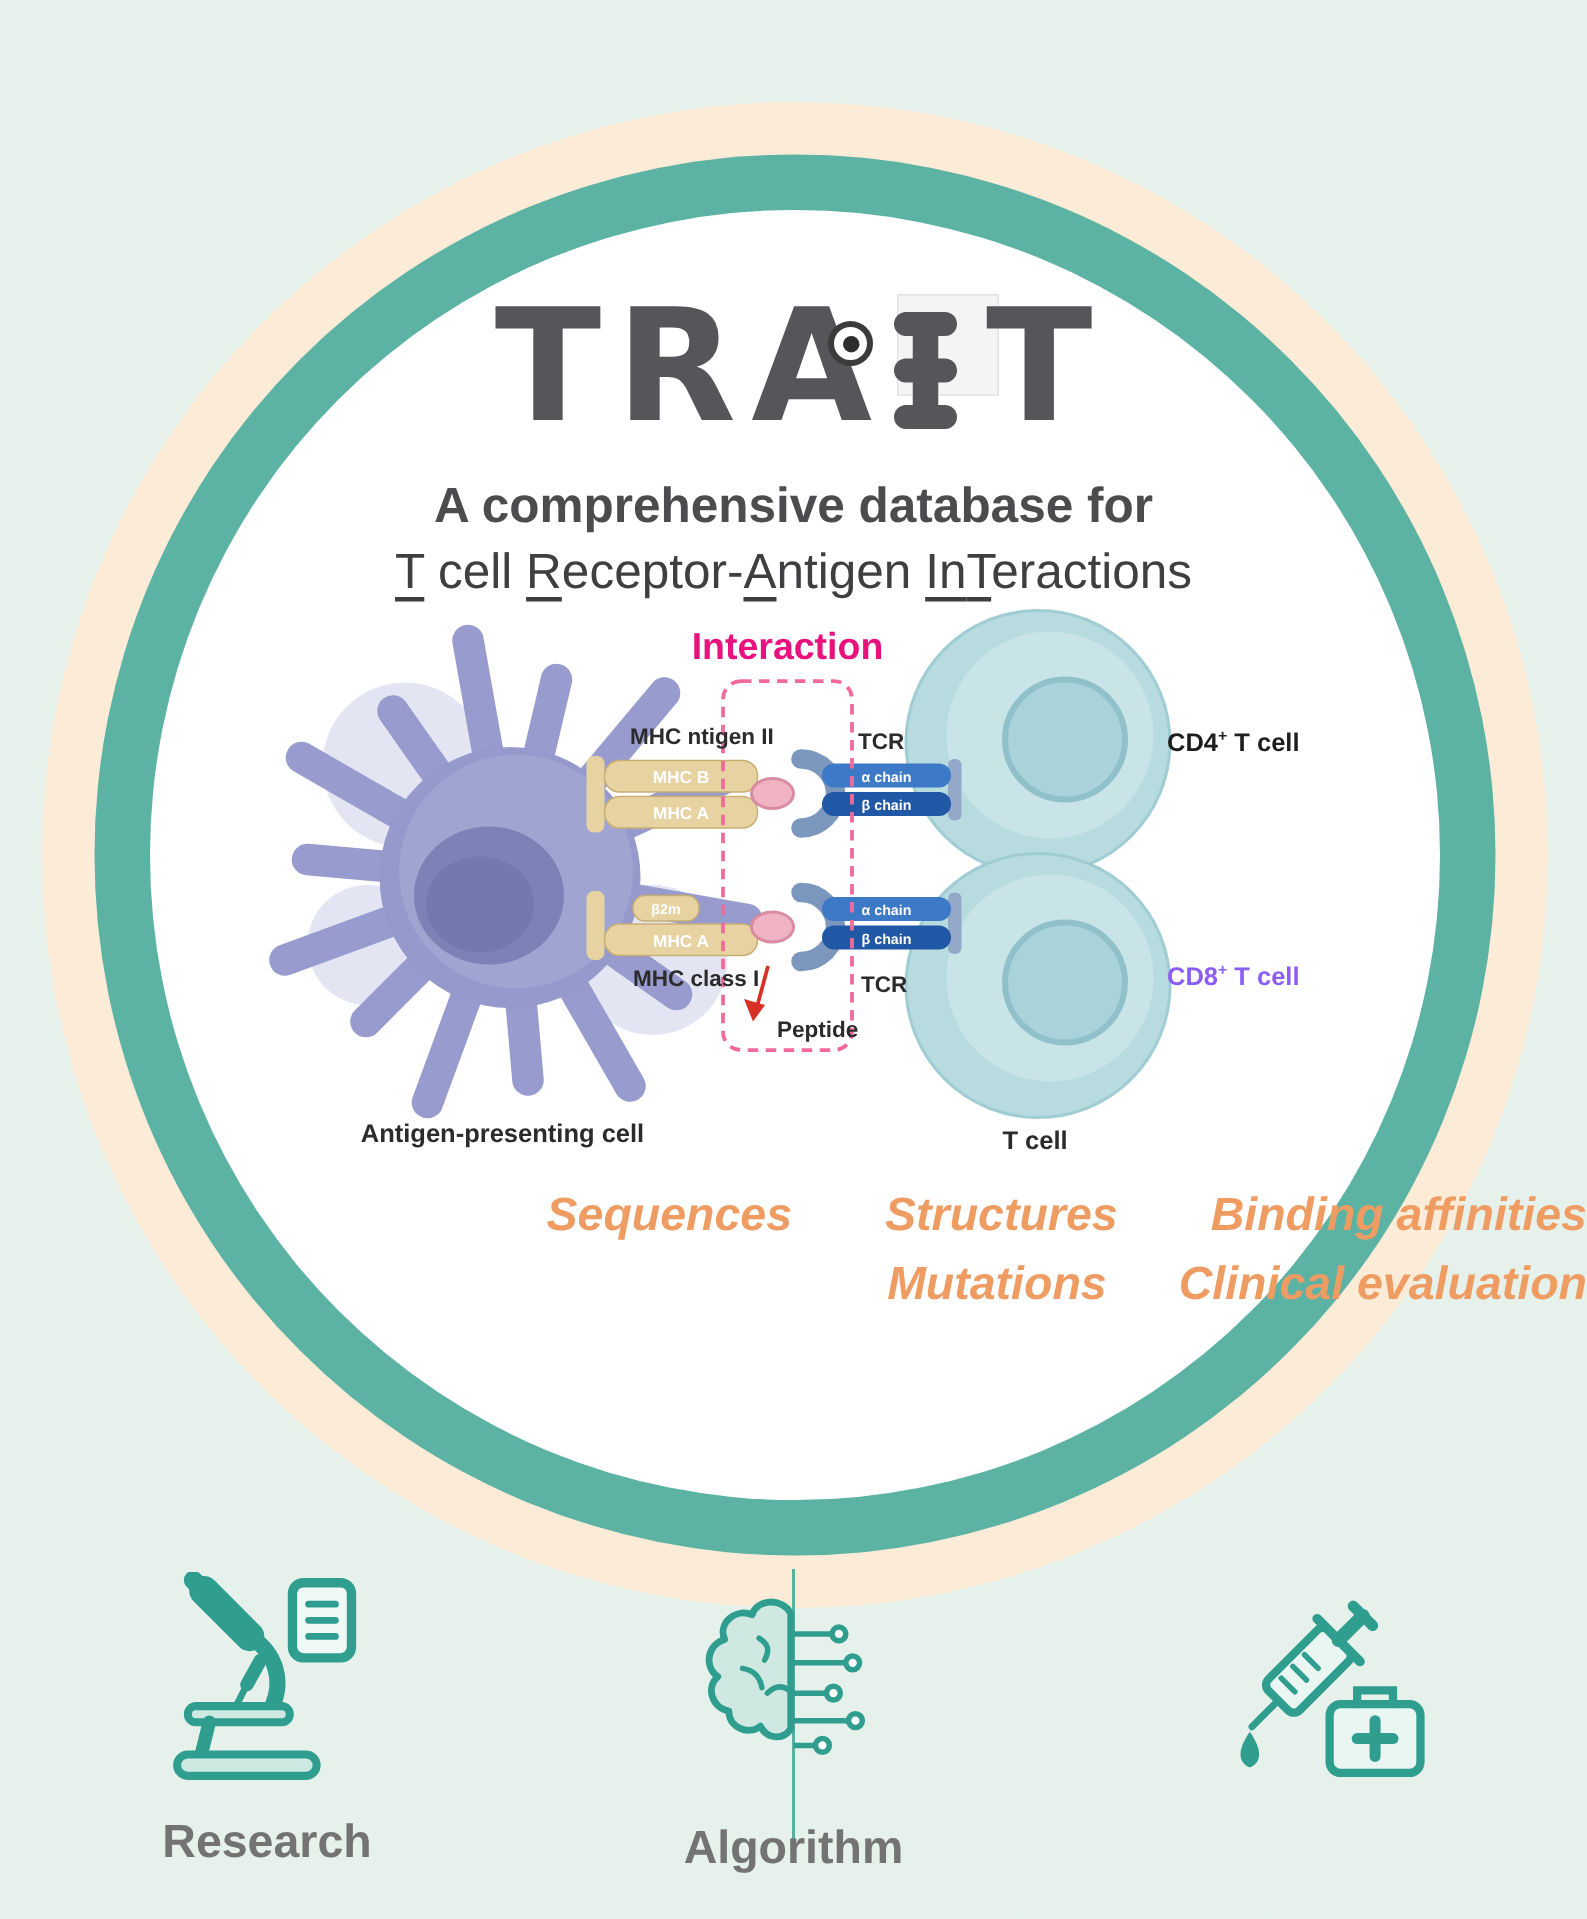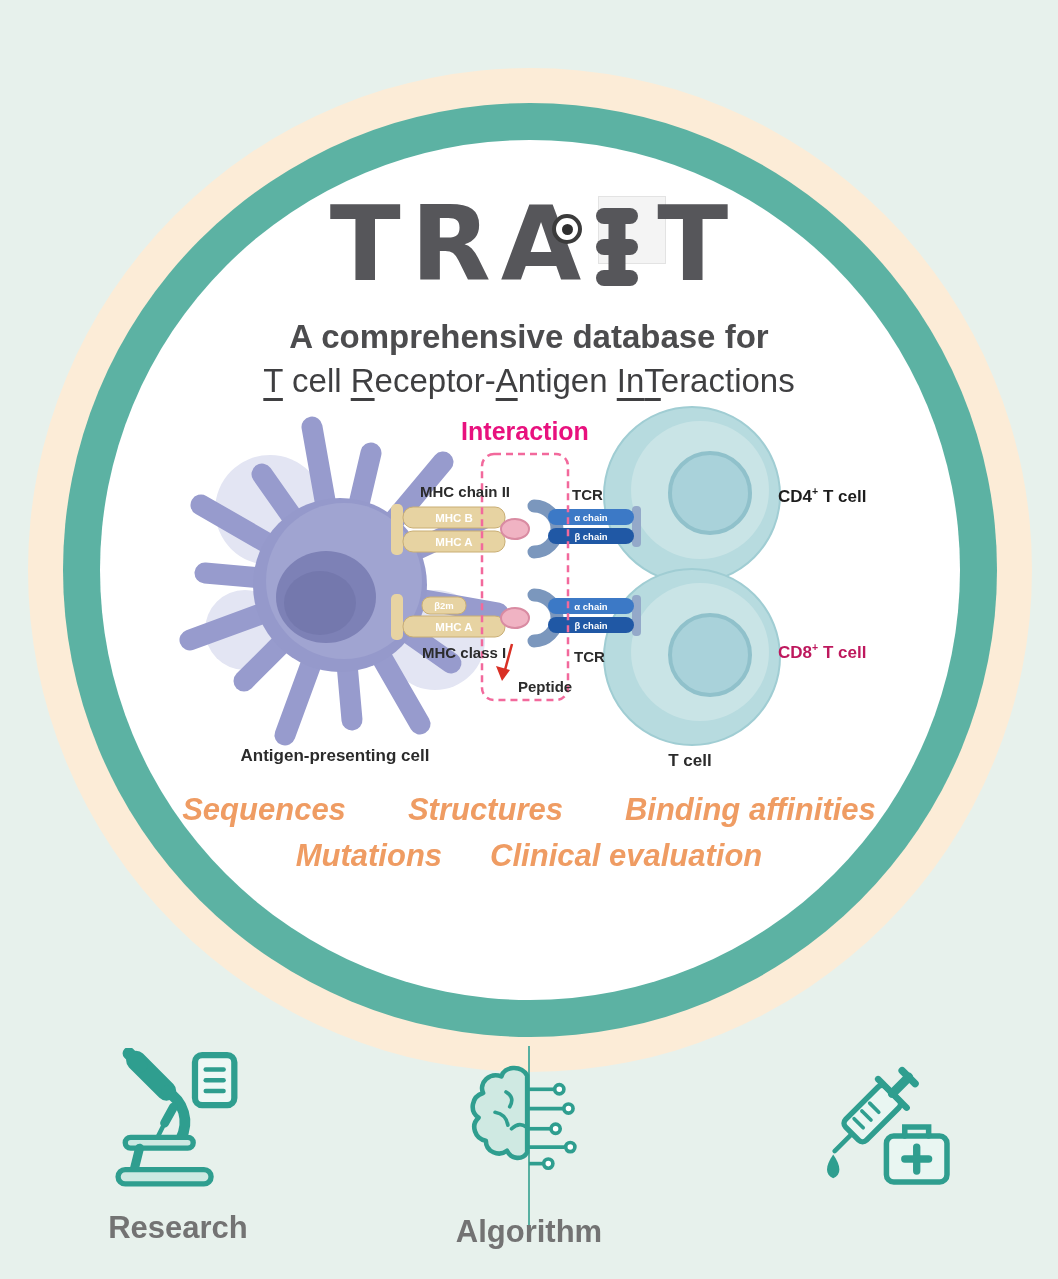--- a/index.html
+++ b/index.html
@@ -46,28 +46,28 @@
 
   
   .lbl{position:absolute;color:#2b2b2b;font-weight:700;}
   .interaction-label{left:440px;top:417px;width:170px;text-align:center;
       font-size:25px;color:#e8117e;}
   .mhc2-label{left:420px;top:483px;font-size:15px;}
   .tcr1-label{left:572px;top:486px;font-size:15px;}
   .cd4-label{left:778px;top:485px;font-size:17px;color:#1d1d1d;}
   .mhc1-label{left:422px;top:644px;font-size:15px;}
   .tcr2-label{left:574px;top:648px;font-size:15px;}
-  .cd8-label{left:778px;top:641px;font-size:17px;color:#be185d;}
+  .cd8-label{left:778px;top:641px;font-size:17px;color:#8b5cf6;}
   .peptide-label{left:494px;top:678px;font-size:15px;margin-left:24px;}
   .apc-label{left:170px;top:746px;width:330px;text-align:center;font-size:17px;}
   .tcell-label{left:608px;top:751px;width:164px;text-align:center;font-size:17px;}
   .lbl sup{font-size:0.62em;}
 
   
-  .kw-row{position:absolute;left:0;width:100%;display:flex;justify-content:center;
+  .kw-row{position:absolute;left:0;width:100%;display:flex;justify-content:flex-end;
       color:#ef9c63;font-style:italic;font-weight:800;font-size:31px;}
   .kw-row1{top:792px;gap:62px;}
   .kw-row2{top:838px;gap:48px;}
 
   
   .footer-col{position:absolute;top:1048px;display:flex;flex-direction:column;
       align-items:center;}
   .footer-col.research{left:28px;width:300px;}
   .footer-col.algorithm{left:379px;width:300px;}
   .footer-col.immuno{left:716px;width:328px;}
@@ -183,21 +183,21 @@
 
     <rect x="322" y="54" width="86" height="246" rx="12" fill="none" stroke="#f2699c" stroke-width="2.5" stroke-dasharray="7 5"></rect>
 
     <g>
       <line x1="352" y1="244" x2="345" y2="270" stroke="#d93025" stroke-width="2.5"></line>
       <polygon points="342,281 336,266 350,270" fill="#d93025"></polygon>
     </g>
   </svg>
 
   <div class="lbl interaction-label">Interaction</div>
-  <div class="lbl mhc2-label">MHC chain II</div>
+  <div class="lbl mhc2-label">MHC ntigen II</div>
   <div class="lbl tcr1-label">TCR</div>
   <div class="lbl cd4-label"><span>CD4</span><sup>+</sup><span> T cell</span></div>
   <div class="lbl mhc1-label">MHC class I</div>
   <div class="lbl tcr2-label">TCR</div>
   <div class="lbl cd8-label"><span>CD8</span><sup>+</sup><span> T cell</span></div>
   <div class="lbl peptide-label">Peptide</div>
   <div class="lbl apc-label">Antigen-presenting cell</div>
   <div class="lbl tcell-label">T cell</div>
 
   <div class="kw-row kw-row1">

